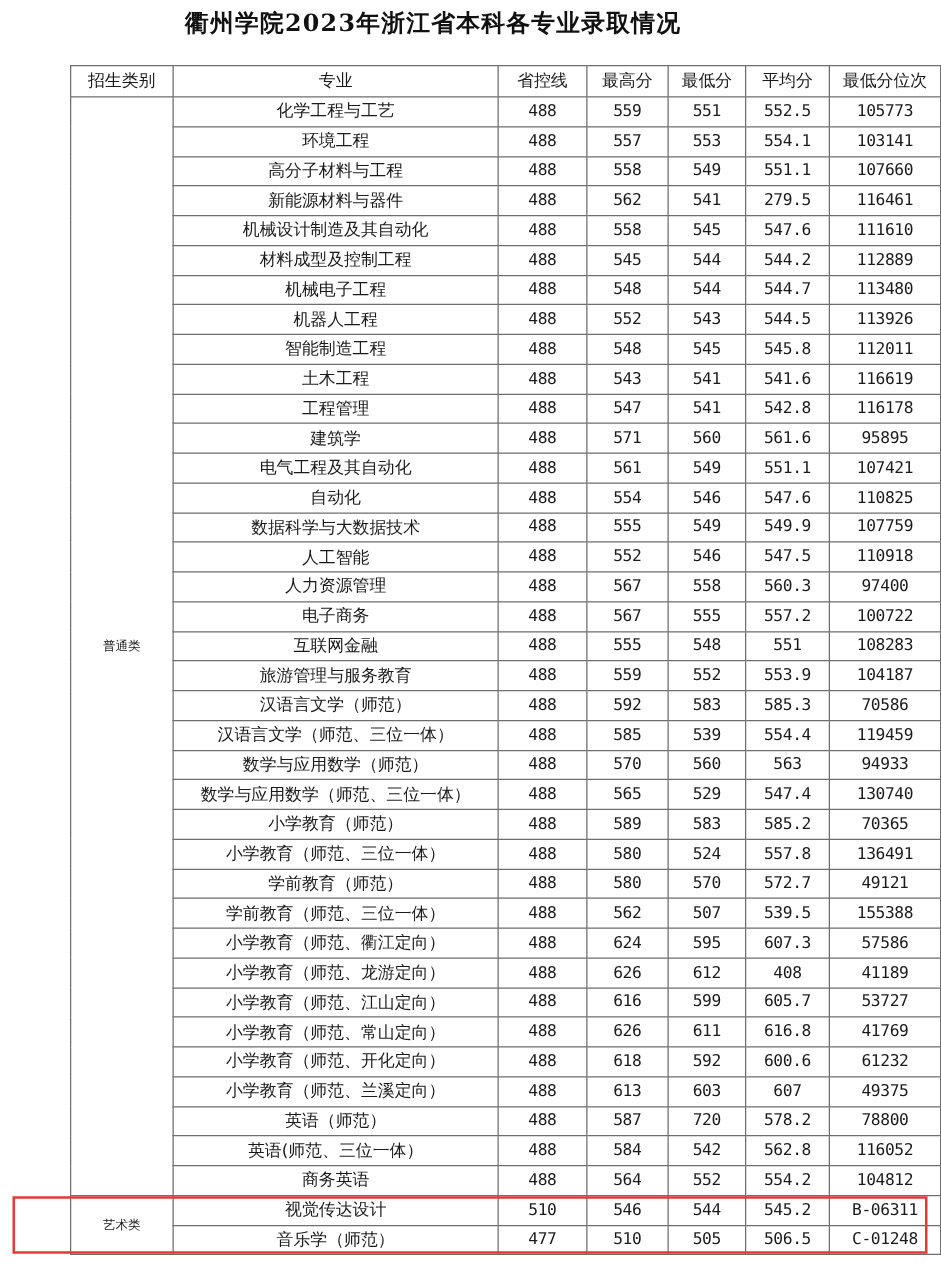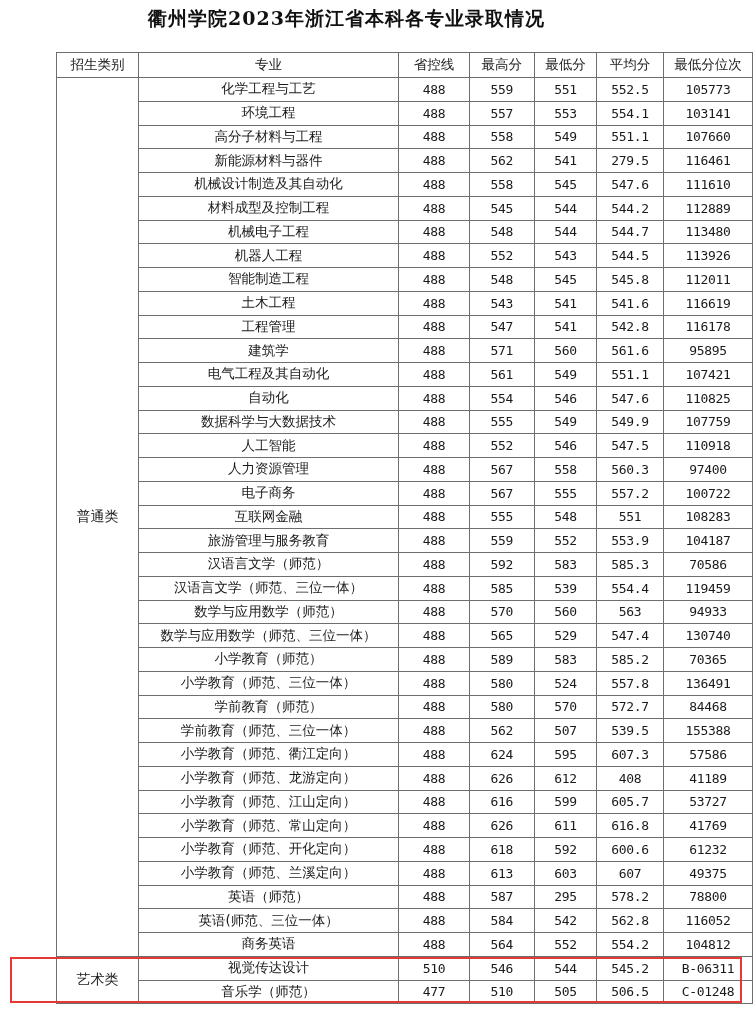--- a/index.html
+++ b/index.html
@@ -6,21 +6,21 @@
   body { width: 753px; height: 1010px; position: relative; overflow: hidden;
          font-family: "DejaVu Sans", sans-serif; color: #1a1a1a; }
   .title { position: absolute; left: 0; top: 6px; width: 693px; text-align: center;
            font-family: "DejaVu Serif", serif; font-weight: bold; font-size: 19px; letter-spacing: 1px; color: #111; }
   table { position: absolute; left: 8px; top: 52px; border-collapse: collapse; table-layout: fixed; margin-left: 48px; }
   td, th { border: 1px solid #6e6e6e; text-align: center; vertical-align: middle; padding: 0;
            font-size: 13.5px; font-weight: normal; white-space: nowrap; overflow: hidden; }
   th { height: 24px; }
   td { height: 22.75px; }
   .num { font-family: "DejaVu Sans Mono", monospace; font-size: 13px; letter-spacing: -0.3px; }
-  .cat { font-size: 14px; text-align: center; }
+  .cat { font-size: 10px; text-align: center; }
   .highlight { position: absolute; left: 10px; top: 957px; width: 732px; height: 46px;
                border: 2px solid #e53935; pointer-events: none; box-sizing: border-box; }
 </style>
 </head>
 <body>
 
 <div class="title">衢州学院2023年浙江省本科各专业录取情况</div>
 
 <table>
   <colgroup>
@@ -252,21 +252,21 @@
         <td class="num">524</td>
         <td class="num">557.8</td>
         <td class="num">136491</td>
       </tr>
       <tr>
         <td>学前教育（师范）</td>
         <td class="num">488</td>
         <td class="num">580</td>
         <td class="num">570</td>
         <td class="num">572.7</td>
-        <td class="num">84468</td>
+        <td class="num">49121</td>
       </tr>
       <tr>
         <td>学前教育（师范、三位一体）</td>
         <td class="num">488</td>
         <td class="num">562</td>
         <td class="num">507</td>
         <td class="num">539.5</td>
         <td class="num">155388</td>
       </tr>
       <tr>
@@ -314,21 +314,21 @@
         <td class="num">488</td>
         <td class="num">613</td>
         <td class="num">603</td>
         <td class="num">607</td>
         <td class="num">49375</td>
       </tr>
       <tr>
         <td>英语（师范）</td>
         <td class="num">488</td>
         <td class="num">587</td>
-        <td class="num">295</td>
+        <td class="num">720</td>
         <td class="num">578.2</td>
         <td class="num">78800</td>
       </tr>
       <tr>
         <td>英语(师范、三位一体）</td>
         <td class="num">488</td>
         <td class="num">584</td>
         <td class="num">542</td>
         <td class="num">562.8</td>
         <td class="num">116052</td>

